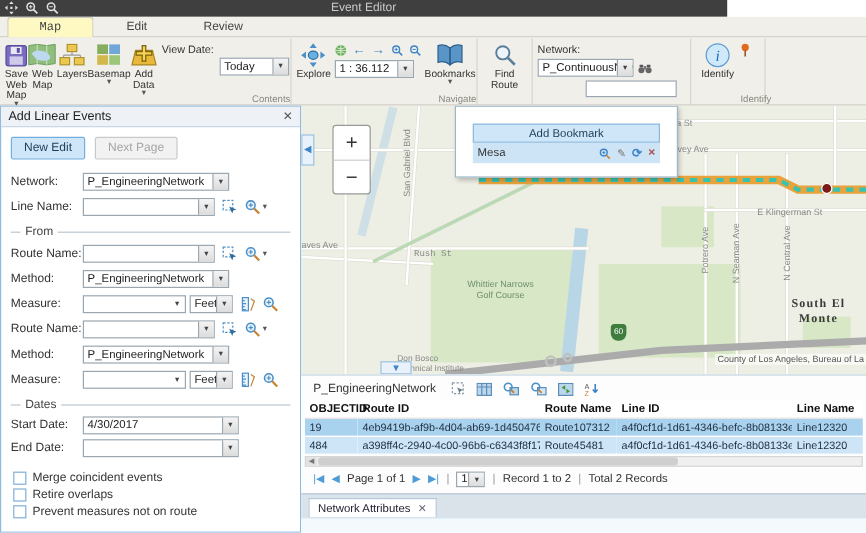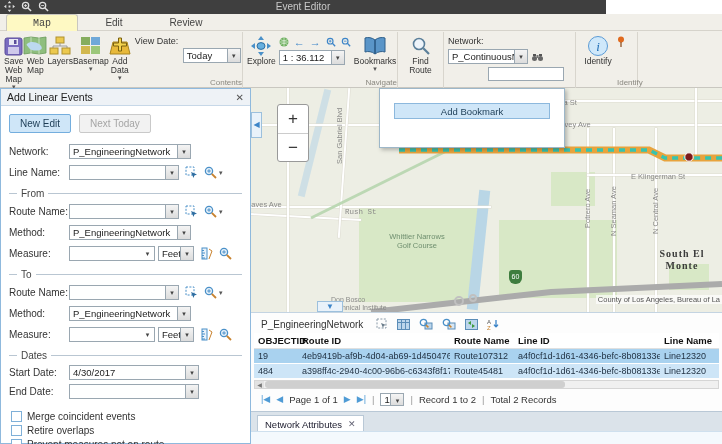--- a/index.html
+++ b/index.html
@@ -324,21 +324,21 @@
 </div>
 
 <div id="panel">
   <div class="phead">
     <span>Add Linear Events</span>
     <span class="x">✕</span>
   </div>
 
   <div class="btnrow">
     <div class="pbtn">New Edit</div>
-    <div class="pbtn disabled">Next Today</div>
+    <div class="pbtn disabled">Next Page</div>
   </div>
 
   <div class="frow">
     <span class="lab">Network:</span>
     <div class="combo" style="width:122px">
       <span>P_EngineeringNetwork</span>
       <span class="cbtn">▾</span>
     </div>
   </div>
 
@@ -414,23 +414,20 @@
       </span>
     <span class="iconbtn">
         <svg width="13" height="13" viewBox="0 0 13 13">
           <circle cx="5" cy="5" r="3.6" fill="#eaf3fb" stroke="#4a90c8" stroke-width="1.3"></circle>
           <path d="M7.8 7.8L12 12" stroke="#c8822e" stroke-width="1.8"></path>
           <path d="M3.2 5h3.6M5 3.2v3.6" stroke="#4a90c8" stroke-width="1"></path>
         </svg>
       </span>
   </div>
 
-  <div class="sect">
-      <span>To</span>
-    </div>
 
   <div class="frow">
     <span class="lab">Route Name:</span>
     <div class="combo" style="width:110px">
       <span class="cbtn">▾</span>
     </div>
     <span class="iconbtn">
         <svg width="13" height="13" viewBox="0 0 13 13">
           <rect x="1" y="1" width="8" height="8" fill="none" stroke="#4a90c8" stroke-dasharray="2 1.4"></rect>
           <path d="M6 6l6 2.5-2.6.9L8.5 12z" fill="#2e6da0"></path>
@@ -568,20 +565,35 @@
 
   <div class="zoomctl">
     <div class="zin">+</div>
     <div>−</div>
   </div>
   <div class="collapse-left">◀</div>
   <div class="collapse-bottom">▼</div>
 
   <div id="bkpopup">
     <div class="addbk">Add Bookmark</div>
+    <div class="bkitem sel">
+      <span>Mesa</span>
+      <span class="bkicons">
+        <span>
+            <svg width="10" height="10" viewBox="0 0 12 12">
+              <circle cx="5" cy="5" r="3.4" fill="none" stroke="#3d85c8" stroke-width="1.4"></circle>
+              <path d="M7.6 7.6L11 11" stroke="#c8822e" stroke-width="1.6"></path>
+              <path d="M3.4 5h3.2M5 3.4v3.2" stroke="#3d85c8" stroke-width="1"></path>
+            </svg>
+          </span>
+        <span style="color:#777; font-size:9px;">✎</span>
+        <span style="color:#3d85c8; font-size:10px; font-weight:bold;">⟳</span>
+        <span style="color:#b05050; font-size:10px; font-weight:bold;">×</span>
+      </span>
+    </div>
   </div>
 </div>
 
 <div id="tablepanel">
   <div class="ttools">
     <span class="src">P_EngineeringNetwork</span>
     <span>
         <svg width="12" height="12" viewBox="0 0 12 12">
           <rect x="1" y="1" width="9" height="9" fill="none" stroke="#8a9aa8" stroke-dasharray="2 1.4"></rect>
           <path d="M5 5l5 2-2.2.8L7 10z" fill="#6a7c8a"></path>

